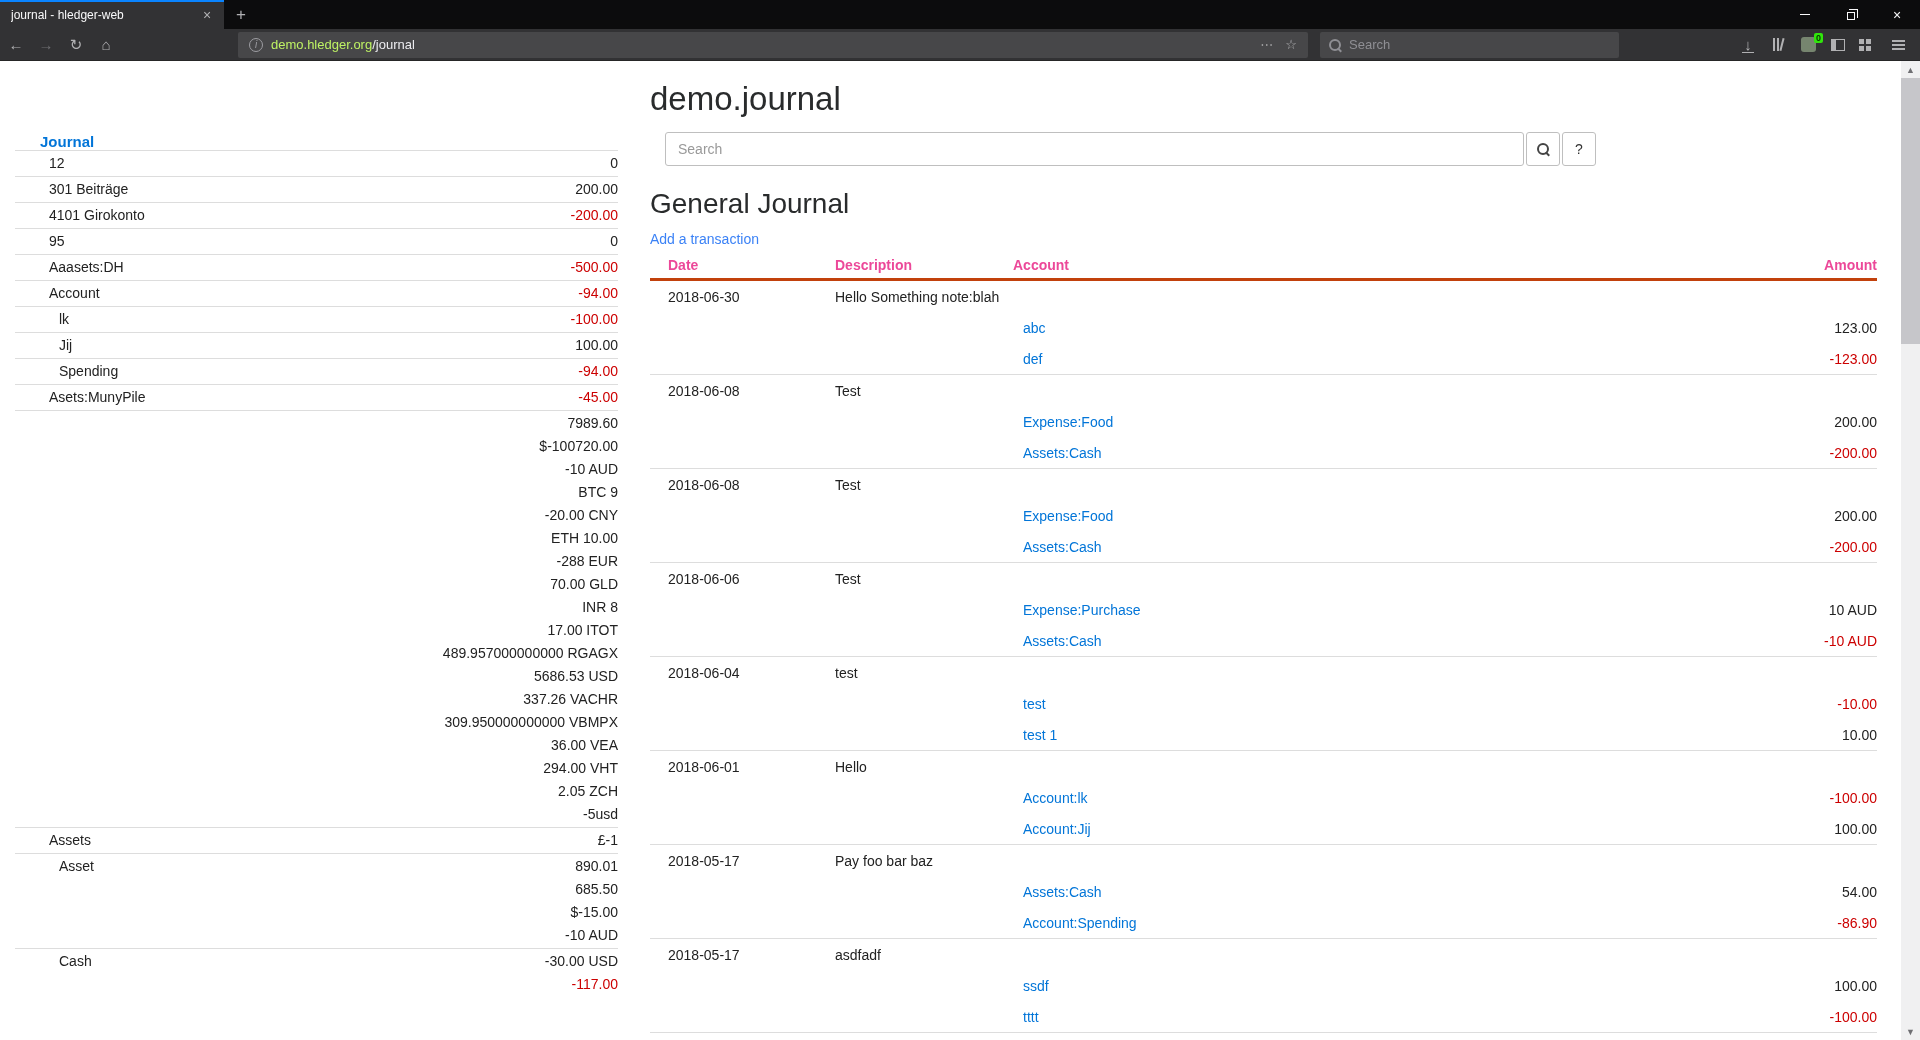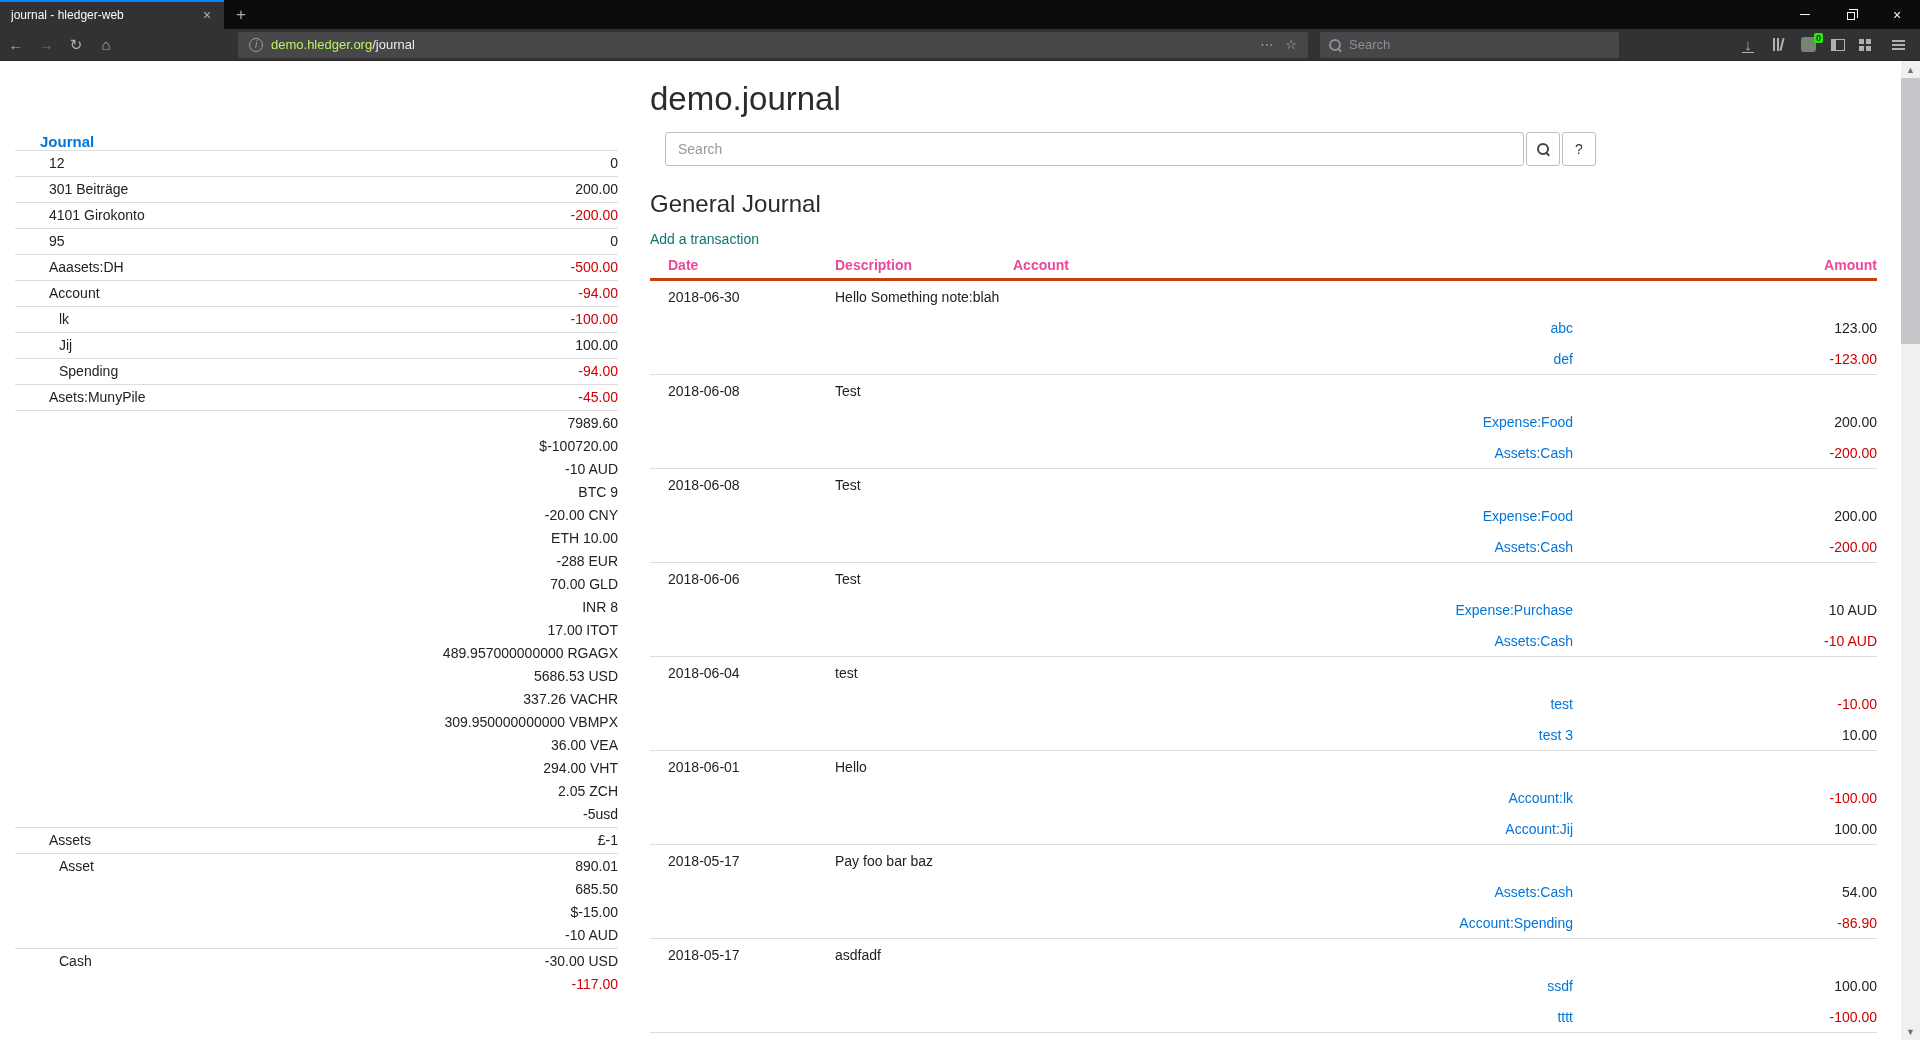--- a/index.html
+++ b/index.html
@@ -68,29 +68,29 @@
 
   .main { position:absolute; left:650px; top:0; width:1227px; }
   .page-title { font-size:33px; font-weight:normal; margin-top:18px; line-height:40px; color:#292b2c; }
   .search-form { display:flex; margin:13px 0 0 15px; }
   .search-input { width:859px; height:34px; border:1px solid #bfbfbf; border-radius:3px; padding:0 12px; font-size:14px; color:#333; outline:none; font-family:"Liberation Sans", sans-serif; }
   .search-input::placeholder { color:#999; }
   .btn { width:34px; height:34px; margin-left:2px; border:1px solid #bfbfbf; border-radius:3px; background:#fff; display:flex; align-items:center; justify-content:center; font-size:14px; color:#333; }
   .mag-dark { position:relative; width:14px; height:14px; }
   .mag-dark::before { content:""; position:absolute; top:1px; left:1px; width:8px; height:8px; border:2px solid #444; border-radius:50%; }
   .mag-dark::after { content:""; position:absolute; width:5px; height:2px; background:#444; transform:rotate(45deg); top:11px; left:9px; }
-  .section-title { font-size:24px; font-weight:normal; margin-top:21px; line-height:34px; color:#292b2c; }
-  .add-link { display:inline-block; margin-top:10px; color:#0f766e; font-size:14px; text-decoration:none; line-height:17px; }
+  .section-title { font-size:28px; font-weight:normal; margin-top:21px; line-height:34px; color:#292b2c; }
+  .add-link { display:inline-block; margin-top:10px; color:#3b82f6; font-size:14px; text-decoration:none; line-height:17px; }
   .journal-table { width:100%; border-collapse:collapse; margin-top:7px; font-size:14px; table-layout:fixed; }
   .journal-table th { text-align:left; font-weight:bold; padding:2px 0 4px; line-height:17px; border-bottom:3px solid #c2410c; color:#ec4899; }
   .journal-table th.amount { text-align:right; }
   .journal-table td { padding:8px 0 6px; line-height:17px; vertical-align:top; }
   tr.tx-row td { border-top:1px solid #ddd; }
   td.date-cell, th.date-head { padding-left:18px; }
-  td.account-cell { padding-left:10px;text-align:right; }
+  td.account-cell { padding-left:10px; }
   td.amount { text-align:right; }
   a.account-link { color:#0275d8; text-decoration:none; }
 </style>
 </head>
 <body>
 
 <div class="titlebar">
   <div class="tab">
     <span class="tab-title">journal - hledger-web</span>
     <span class="tab-close">×</span>
@@ -376,21 +376,21 @@
           </tr>
           <tr class="posting-row">
             <td class="date-cell"></td>
             <td class="desc-cell"></td>
             <td class="account-cell"><a class="account-link">test</a></td>
             <td class="amount neg">-10.00</td>
           </tr>
           <tr class="posting-row">
             <td class="date-cell"></td>
             <td class="desc-cell"></td>
-            <td class="account-cell"><a class="account-link">test 3</a></td>
+            <td class="account-cell"><a class="account-link">test 1</a></td>
             <td class="amount">10.00</td>
           </tr>
           <tr class="tx-row">
             <td class="date-cell">2018-06-01</td>
             <td class="desc-cell">Hello</td>
             <td class="account-cell"></td>
             <td class="amount"></td>
           </tr>
           <tr class="posting-row">
             <td class="date-cell"></td>

